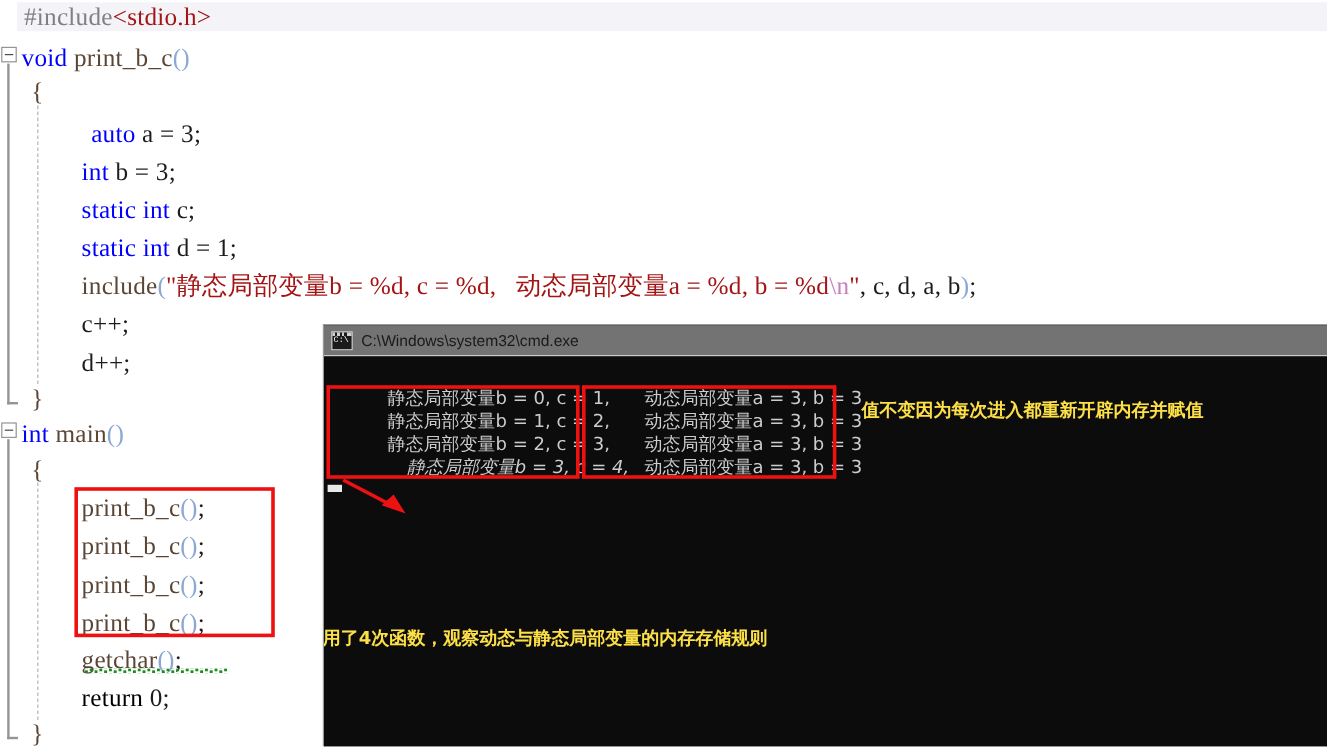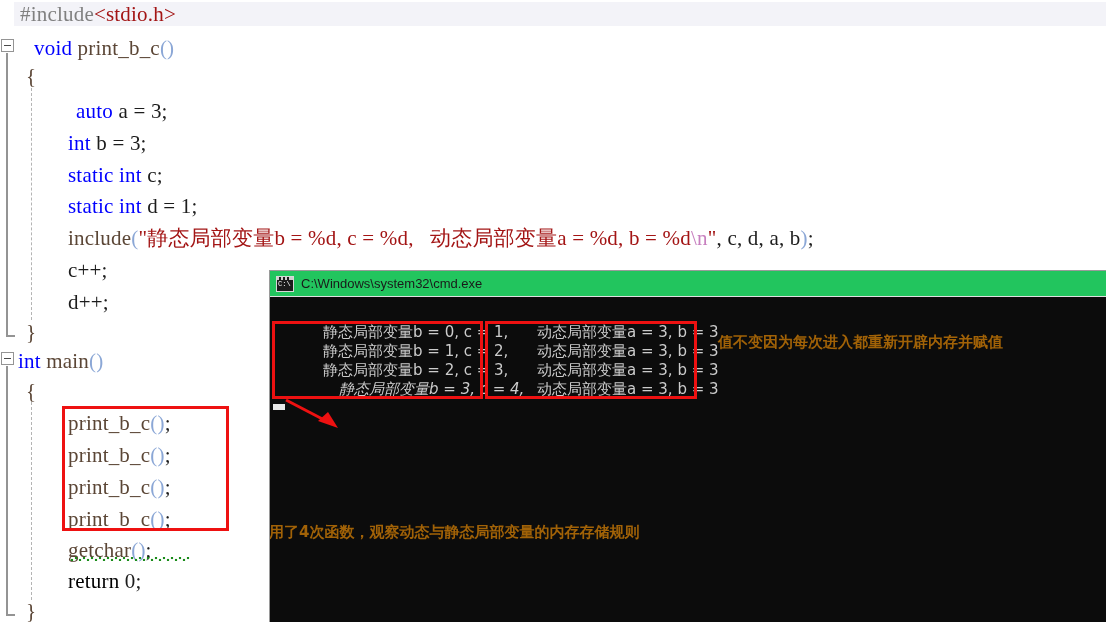--- a/index.html
+++ b/index.html
@@ -109,21 +109,21 @@
   #console {
     position: absolute;
     left: 270px; top: 271px;
     width: 836px; height: 356px;
     background: #0c0c0c;
     box-shadow: 0 0 0 1px #9a9a9a;
   }
   #console-titlebar {
     position: relative;
     height: 26px;
-    background: #22c55e;
+    background: #737373;
     display: flex;
     align-items: center;
     padding-left: 6px;
     box-sizing: border-box;
     border-bottom: 1px solid #e0e0e0;
   }
   .cmd-icon {
     width: 16px; height: 14px;
     background: #1b1b1b;
     border: 1px solid #d8d8d8;
@@ -176,21 +176,21 @@
     font-size: 15px;
   }
   .cursor-block {
     position: absolute;
     width: 12px; height: 6px;
     background: #e8e8e8;
   }
   .anno {
     position: absolute;
     white-space: pre;
-    color: #a16207;
+    color: #fde047;
     font-family: "DejaVu Sans", "Liberation Sans", sans-serif;
     font-size: 15px;
     line-height: 18px;
     font-weight: 700;
   }
   #watermark {
     position: absolute;
     right: 14px; bottom: 8px;
     color: #b9b9b9;
     font-family: "Liberation Sans", "DejaVu Sans", sans-serif;
@@ -215,21 +215,21 @@
 
     <div class="collapse-box" style="left:1px; top:352px;"></div>
     <div class="outline-line" style="left:6px; top:366px; height:250px;"></div>
     <div class="outline-foot" style="left:6px; top:614px; width:9px;"></div>
 
     <div class="indent-guide" style="left:31px; top:88px; height:232px;"></div>
     <div class="indent-guide" style="left:31px; top:402px; height:198px;"></div>
 
     <div id="code-lines">
         <div class="code-line" style="left: 20px; top: 4px;"><span class="gray">#include</span><span class="red">&lt;stdio.h&gt;</span></div>
-        <div class="code-line" style="left: 18px; top: 38px; margin-left: 16px;"><span class="kw">void </span><span class="fn">print_b_c</span><span class="paren">()</span></div>
+        <div class="code-line" style="left: 18px; top: 38px;"><span class="kw">void </span><span class="fn">print_b_c</span><span class="paren">()</span></div>
         <div class="code-line" style="left: 26px; top: 66px;"><span class="fn">{</span></div>
         <div class="code-line" style="left: 52px; top: 101px; margin-left: 24px;"><span class="kw">auto</span><span class="plain"> a = </span><span class="num">3</span><span class="plain">;</span></div>
         <div class="code-line" style="left: 68px; top: 133px;"><span class="kw">int</span><span class="plain"> b = </span><span class="num">3</span><span class="plain">;</span></div>
         <div class="code-line" style="left: 68px; top: 165px;"><span class="kw">static int</span><span class="plain"> c;</span></div>
         <div class="code-line" style="left: 68px; top: 196px;"><span class="kw">static int</span><span class="plain"> d = </span><span class="num">1</span><span class="plain">;</span></div>
         <div class="code-line" style="left: 68px; top: 228px;"><span class="fn">include</span><span class="paren">(</span><span class="str">"静态局部变量b = %d, c = %d,   动态局部变量a = %d, b = %d</span><span class="esc">\n</span><span class="str">"</span><span class="plain">, c, d, a, b</span><span class="paren">)</span><span class="plain">;</span></div>
         <div class="code-line" style="left: 68px; top: 260px;"><span class="plain">c++;</span></div>
         <div class="code-line" style="left: 68px; top: 292px;"><span class="plain">d++;</span></div>
         <div class="code-line" style="left: 26px; top: 322px;"><span class="fn">}</span></div>
         <div class="code-line" style="left: 18px; top: 351px;"><span class="kw">int </span><span class="fn">main</span><span class="paren">()</span></div>

